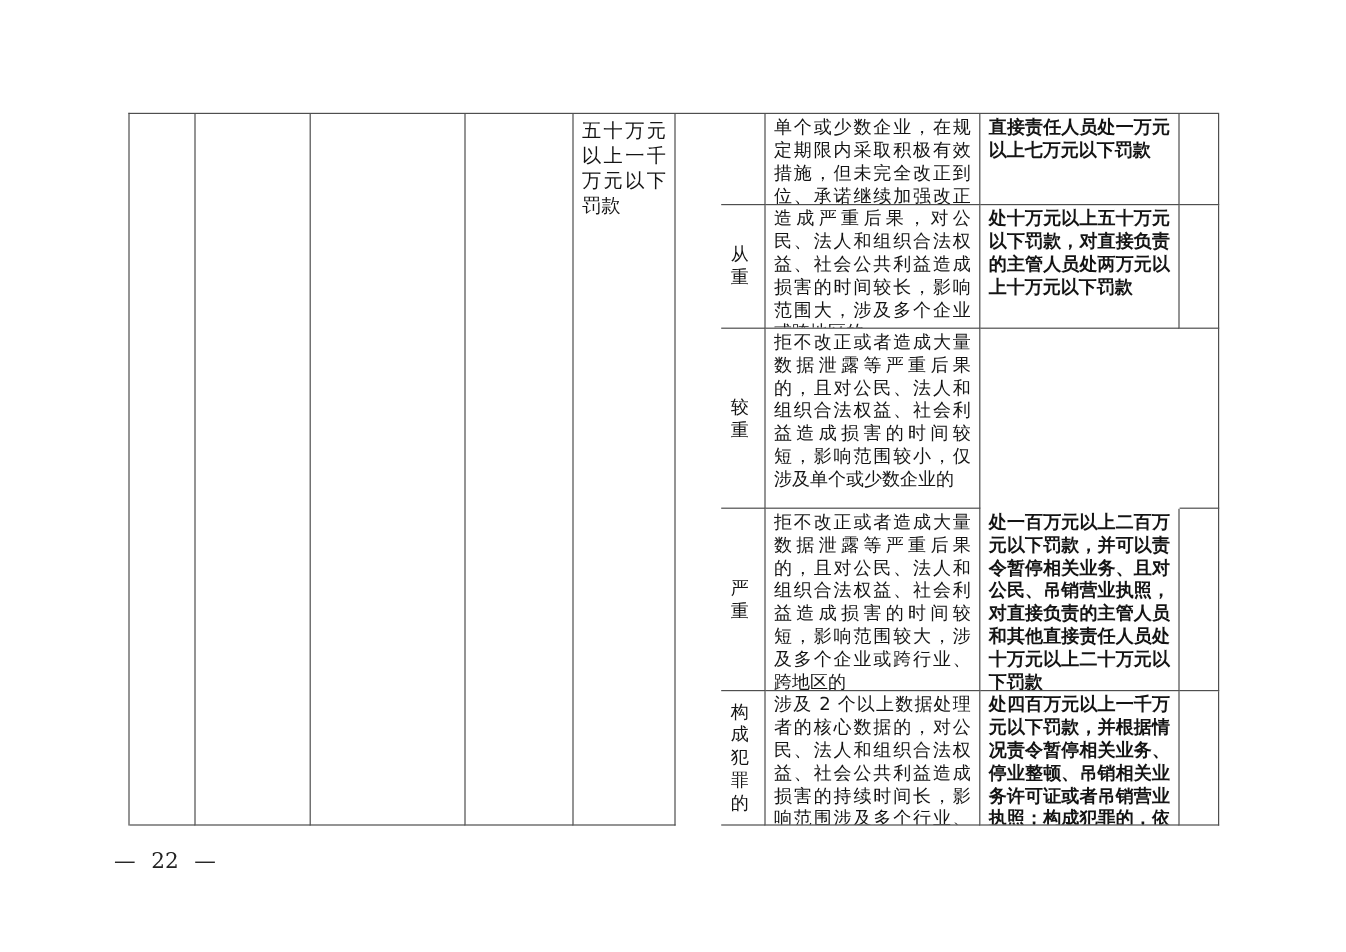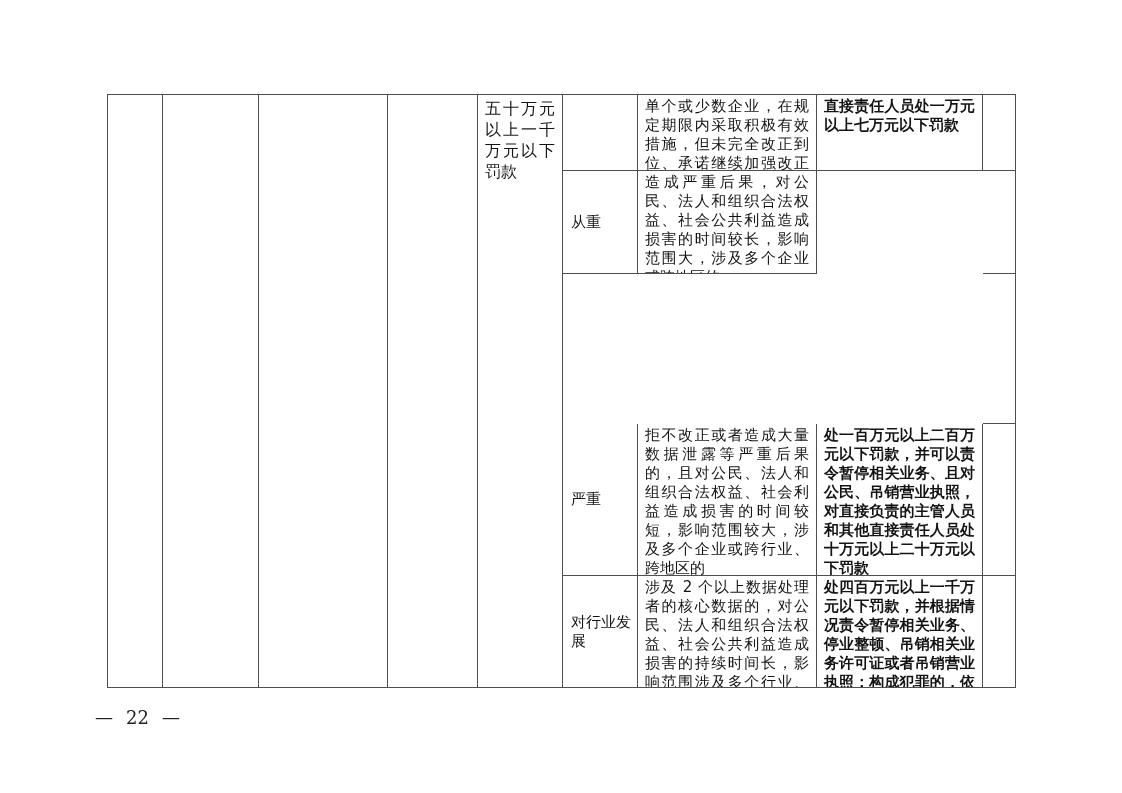--- a/index.html
+++ b/index.html
@@ -32,21 +32,21 @@
     border-bottom: 1.5px solid #4f4f4f;
     box-sizing: border-box;
     overflow: hidden;
   }
   .span-col { grid-row: 1 / 6; }
   .c1 { grid-column: 1; }
   .c2 { grid-column: 2; }
   .c3 { grid-column: 3; }
   .c4 { grid-column: 4; }
   .c5 { grid-column: 5; }
-  .c6 { grid-column: 6; }
+  .c6 { grid-column: 6; margin-left: 38px; }
   .c7 { grid-column: 7; }
   .c8 { grid-column: 8; font-weight: bold; }
   .c9 { grid-column: 9; }
   .r1 { grid-row: 1; }
   .r2 { grid-row: 2; }
   .r3 { grid-row: 3; }
   .r4 { grid-row: 4; }
   .r5 { grid-row: 5; }
   .fine-cell {
     padding: 3px 7px;
@@ -106,37 +106,46 @@
       <span>直接责任人员处一万元以上七万元以下罚款</span>
     </div>
     <div class="cell c9 r1"></div>
 
     <div class="cell sev-cell c6 r2">
       <span>从重</span>
     </div>
     <div class="cell body-cell c7 r2">
       <span>造成严重后果，对公民、法人和组织合法权益、社会公共利益造成损害的时间较长，影响范围大，涉及多个企业或跨地区的</span>
     </div>
+    <div class="cell body-cell c8 r2">
+      <span>处十万元以上五十万元以下罚款，对直接负责的主管人员处两万元以上十万元以下罚款</span>
+    </div>
     <div class="cell c9 r2"></div>
 
+    <div class="cell sev-cell c6 r3">
+      <span>较重</span>
+    </div>
+    <div class="cell body-cell c7 r3">
+      <span>拒不改正或者造成大量数据泄露等严重后果的，且对公民、法人和组织合法权益、社会利益造成损害的时间较短，影响范围较小，仅涉及单个或少数企业的</span>
+    </div>
     <div class="cell c9 r3"></div>
 
     <div class="cell sev-cell c6 r4">
       <span>严重</span>
     </div>
     <div class="cell body-cell c7 r4">
       <span>拒不改正或者造成大量数据泄露等严重后果的，且对公民、法人和组织合法权益、社会利益造成损害的时间较短，影响范围较大，涉及多个企业或跨行业、跨地区的</span>
     </div>
     <div class="cell body-cell c8 r4">
       <span>处一百万元以上二百万元以下罚款，并可以责令暂停相关业务、且对公民、吊销营业执照，对直接负责的主管人员和其他直接责任人员处十万元以上二十万元以下罚款</span>
     </div>
     <div class="cell c9 r4"></div>
 
     <div class="cell sev-cell c6 r5">
-      <span>对行业发展</span>
+      <span>构成犯罪的</span>
     </div>
     <div class="cell body-cell c7 r5">
       <span>涉及 2 个以上数据处理者的核心数据的，对公民、法人和组织合法权益、社会公共利益造成损害的持续时间长，影响范围涉及多个行业、地区的；对行业发展、</span>
     </div>
     <div class="cell body-cell c8 r5">
       <span>处四百万元以上一千万元以下罚款，并根据情况责令暂停相关业务、停业整顿、吊销相关业务许可证或者吊销营业执照；构成犯罪的，依法追究刑事</span>
     </div>
     <div class="cell c9 r5"></div>
 
   </div>

